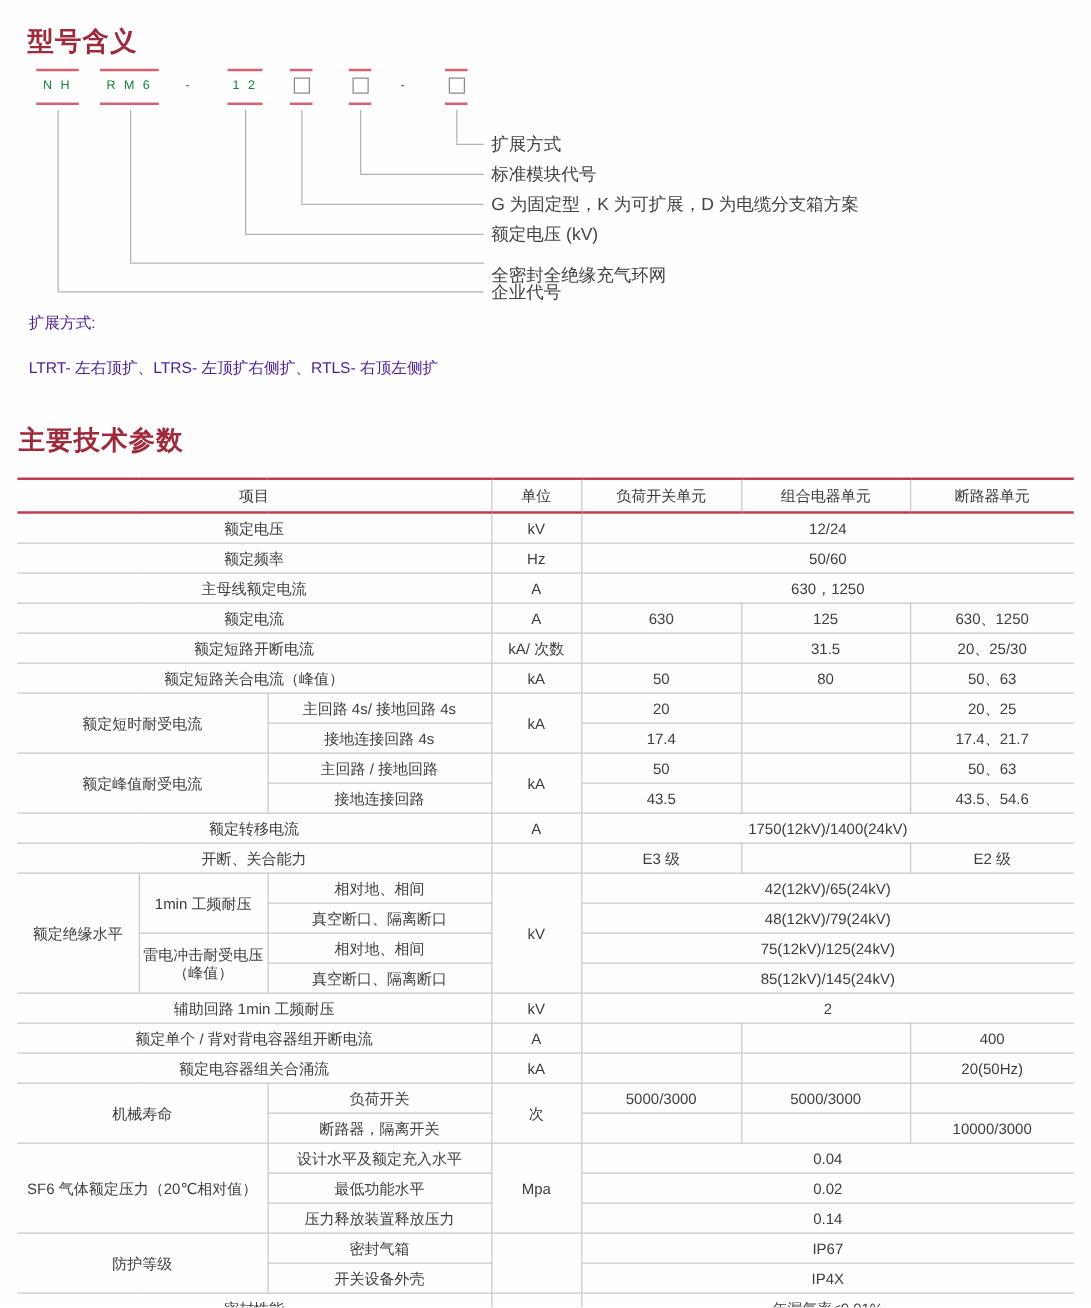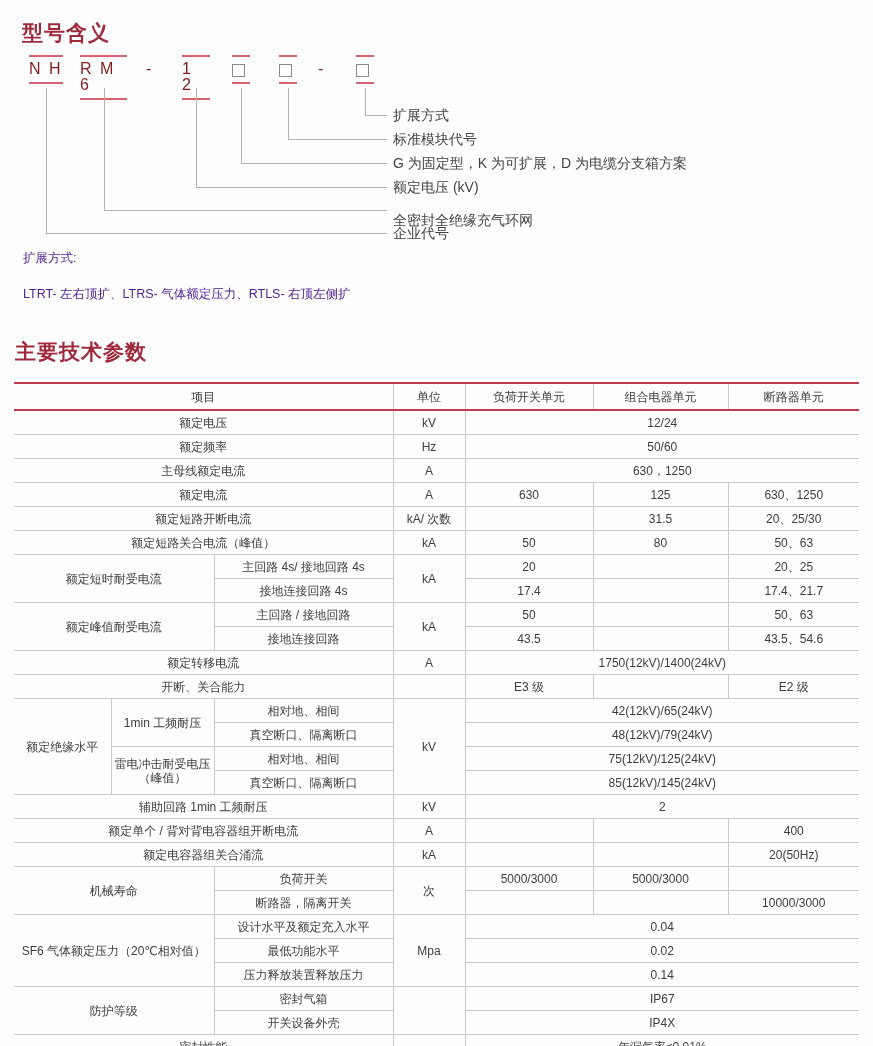--- a/index.html
+++ b/index.html
@@ -8,22 +8,22 @@
     font-family:"Liberation Sans","DejaVu Sans",sans-serif;color:#3d3d3d;
   }
   .sec-title{
     position:absolute;left:22px;font-size:21px;font-weight:bold;color:#9e2a3c;letter-spacing:1px;
   }
   #title1{top:19px;}
   #title2{top:338px;left:15px;}
 
   
   .model-part{
-    position:absolute;top:55px;font-size:16px;line-height:16px;
-    color:#7f1d1d;letter-spacing:2px;box-sizing:border-box;
+    position:absolute;top:55px;text-align:center;font-size:10px;line-height:16px;
+    color:#15803d;letter-spacing:2px;box-sizing:border-box;
   }
   .model-part.marked{
     border-top:2px solid #d46273;border-bottom:2px solid #d46273;padding:4px 0 5px 0;
   }
   .model-part.dash{top:61px;}
   .model-box{
     display:inline-block;width:11px;height:11px;border:1px solid #8a8a8a;
     vertical-align:middle;margin-top:1px;background:#fff;
   }
   .vline{position:absolute;width:1px;background:#b3b3b3;}
@@ -80,21 +80,21 @@
       <div class="diagram-label" style="top: 179px;">额定电压 (kV)</div>
       <div class="vline" style="left: 104px; top: 88px; height: 122px;"></div>
       <div class="hline" style="left: 104px; top: 210px; width: 283px;"></div>
       <div class="diagram-label" style="top: 212px;">全密封全绝缘充气环网</div>
       <div class="vline" style="left: 46px; top: 88px; height: 145px;"></div>
       <div class="hline" style="left: 46px; top: 233px; width: 341px;"></div>
       <div class="diagram-label" style="top: 225px;">企业代号</div>
     </div>
 
   <div id="note-title" class="note">扩展方式:</div>
-  <div id="note-line2" class="note">LTRT- 左右顶扩、LTRS- 气体额定压力、RTLS- 右顶左侧扩</div>
+  <div id="note-line2" class="note">LTRT- 左右顶扩、LTRS- 左顶扩右侧扩、RTLS- 右顶左侧扩</div>
 
   <div id="title2" class="sec-title">主要技术参数</div>
 
   <table class="params">
     <colgroup id="cg">
         <col style="width: 97px;">
         <col style="width: 103px;">
         <col style="width: 179px;">
         <col style="width: 72px;">
         <col style="width: 128px;">

